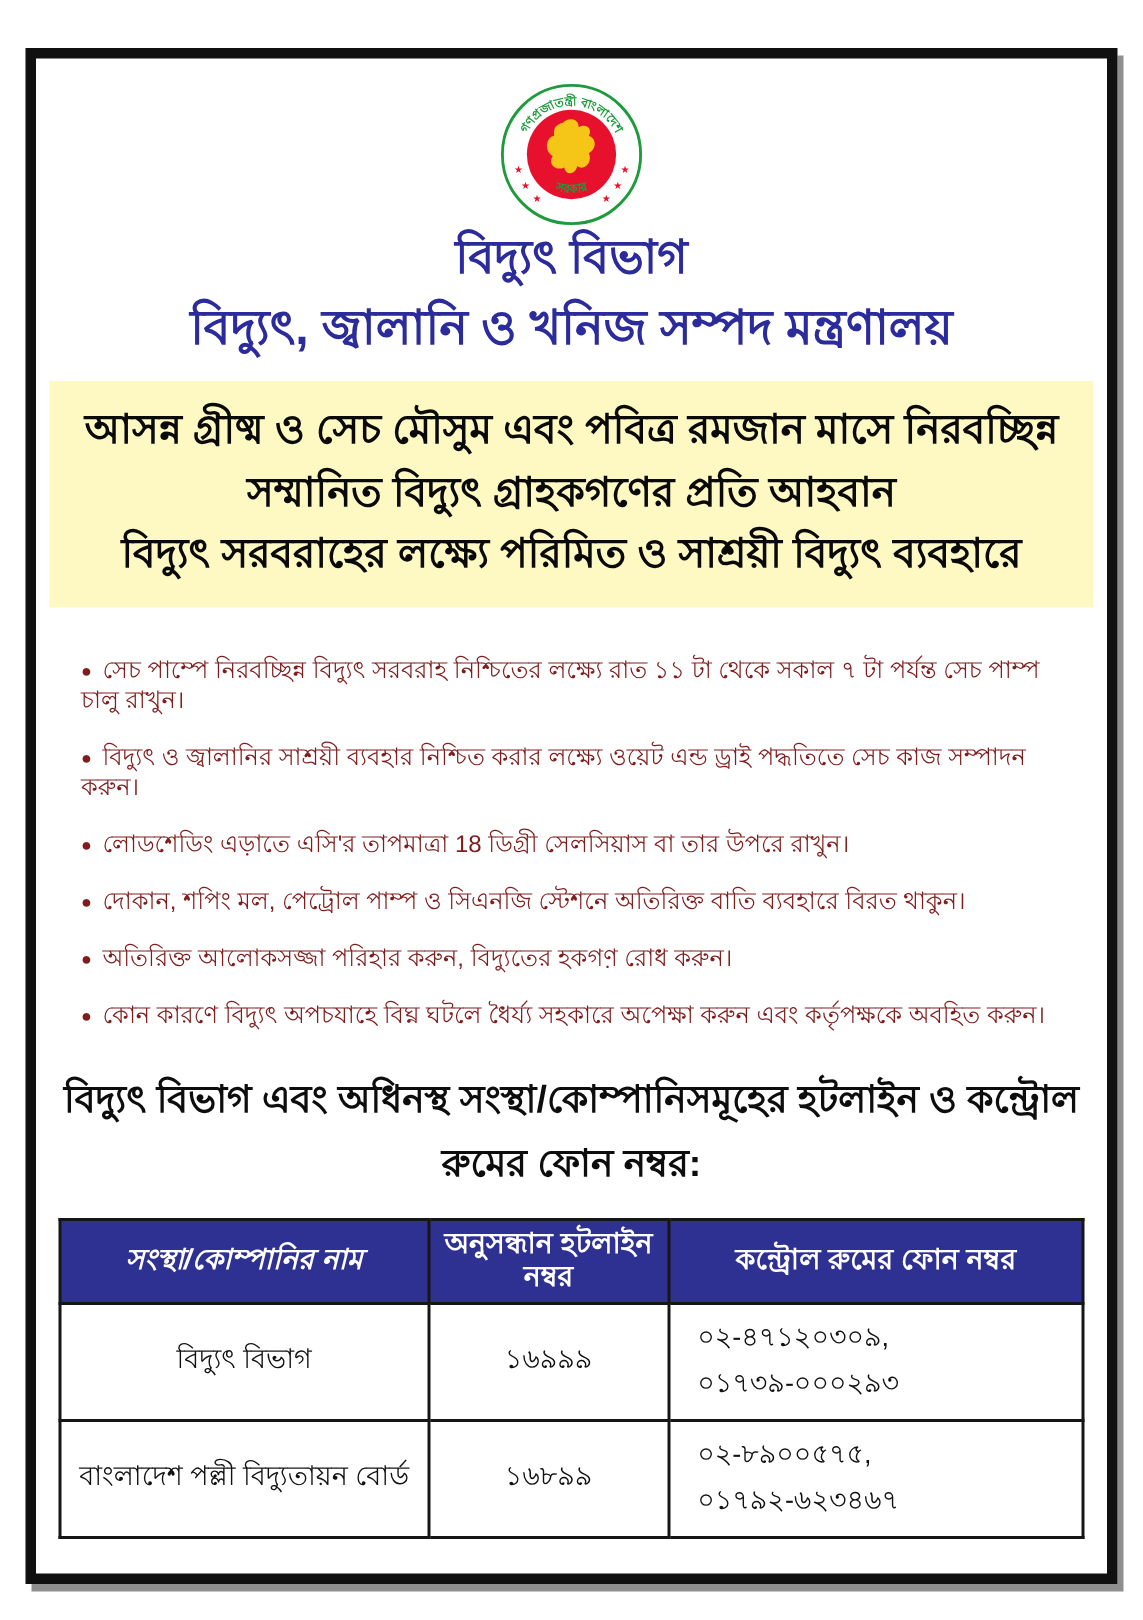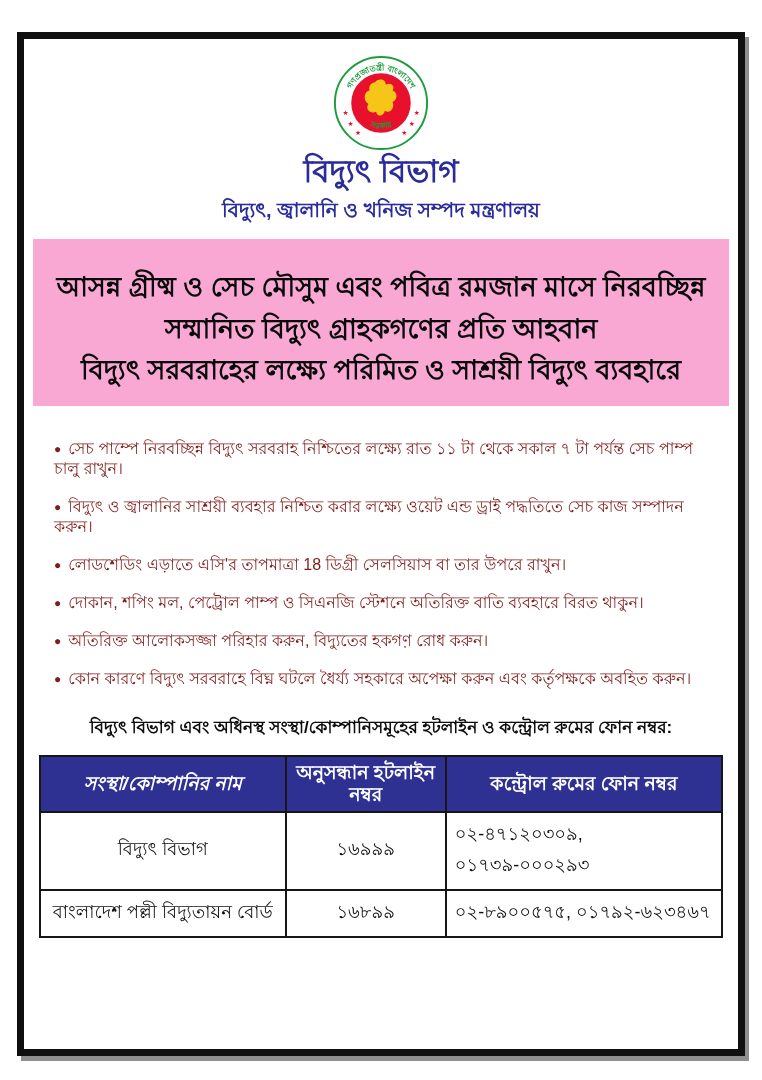--- a/index.html
+++ b/index.html
@@ -33,29 +33,29 @@
   .seal-wrap svg { width: 96px; height: 96px; }
   .org-title {
     margin: 2px 0 0 0;
     font-size: 31px;
     font-weight: bold;
     color: #2b2b9c;
     line-height: 1.25;
   }
   .ministry-subtitle {
     margin: 6px 0 0 0;
-    font-size: 20px;
+    font-size: 32px;
     font-weight: bold;
     color: #2b2b9c;
     line-height: 1.25;
   }
   .banner {
     margin: 16px 9px 0 9px;
-    background: #f9a8d4;
-    padding: 28px 4px 14px 4px;
+    background: #fef9c3;
+    padding: 12px 4px 14px 4px;
     color: #0a0a0a;
   }
   .banner .banner-line {
     font-size: 27px;
     font-weight: bold;
     line-height: 1.55;
   }
   .bullets {
     list-style: none;
     margin: 24px 16px 0 30px;
@@ -69,21 +69,21 @@
     line-height: 1.25;
   }
   .bullets .dot {
     font-size: 12px;
     margin-right: 7px;
     vertical-align: 1px;
   }
   .hotline-strong { font-weight: bold; font-size: 17px; }
   .table-caption {
     margin-top: 16px;
-    font-size: 17px;
+    font-size: 25px;
     font-weight: bold;
     color: #0d0d0d;
   }
   table.hotline-table {
     width: 684px;
     margin: 13px auto 0 auto;
     border-collapse: collapse;
     table-layout: fixed;
   }
   table.hotline-table th, table.hotline-table td {
@@ -101,21 +101,21 @@
   }
   table.hotline-table td {
     font-size: 18px;
     color: #111111;
     padding: 7px 6px;
     height: 42px;
     text-align: center;
   }
   table.hotline-table td.col-phones {
     text-align: left;
-    padding-left: 8px;
+    padding-left: 18px;
   }
   .col-name  { width: 36%; font-style: italic; }
   .col-hot   { width: 23.5%; }
   .col-ctrl  { width: 40.5%; }
 </style>
 </head>
 <body>
 
 <div class="sheet">
 
@@ -153,21 +153,21 @@
     <div class="banner-line">সম্মানিত বিদ্যুৎ গ্রাহকগণের প্রতি আহবান</div>
     <div class="banner-line">বিদ্যুৎ সরবরাহের লক্ষ্যে পরিমিত ও সাশ্রয়ী বিদ্যুৎ ব্যবহারে</div>
   </div>
 
   <ul class="bullets">
     <li><span class="dot">●</span><span>সেচ পাম্পে নিরবচ্ছিন্ন বিদ্যুৎ সরবরাহ নিশ্চিতের লক্ষ্যে রাত ১১ টা থেকে সকাল ৭ টা পর্যন্ত সেচ পাম্প চালু রাখুন।</span></li>
     <li><span class="dot">●</span><span>বিদ্যুৎ ও জ্বালানির সাশ্রয়ী ব্যবহার নিশ্চিত করার লক্ষ্যে ওয়েট এন্ড ড্রাই পদ্ধতিতে সেচ কাজ সম্পাদন করুন।</span></li>
     <li><span class="dot">●</span><span>লোডশেডিং এড়াতে এসি'র তাপমাত্রা 18 ডিগ্রী সেলসিয়াস বা তার উপরে রাখুন।</span></li>
     <li><span class="dot">●</span><span>দোকান, শপিং মল, পেট্রোল পাম্প ও সিএনজি স্টেশনে অতিরিক্ত বাতি ব্যবহারে বিরত থাকুন।</span></li>
     <li><span class="dot">●</span><span>অতিরিক্ত আলোকসজ্জা পরিহার করুন, বিদ্যুতের হকগণ় রোধ করুন।</span></li>
-    <li><span class="dot">●</span><span>কোন কারণে বিদ্যুৎ সরবরাহে বিঘ্ন ঘটলে ধৈর্য্য সহকারে অপেক্ষা করুন এবং কর্তৃপক্ষকে অবহিত করুন।</span></li>
+    <li><span class="dot">●</span><span>কোন কারণে বিদ্যুৎ অপচযাহে বিঘ্ন ঘটলে ধৈর্য্য সহকারে অপেক্ষা করুন এবং কর্তৃপক্ষকে অবহিত করুন।</span></li>
   </ul>
 
   <div class="table-caption">বিদ্যুৎ বিভাগ এবং অধিনস্থ সংস্থা/কোম্পানিসমূহের হটলাইন ও কন্ট্রোল রুমের ফোন নম্বর:</div>
 
   <table class="hotline-table">
     <thead>
       <tr>
         <th class="col-name">সংস্থা/কোম্পানির নাম</th>
         <th class="col-hot">অনুসন্ধান হটলাইন নম্বর</th>
         <th class="col-ctrl">কন্ট্রোল রুমের ফোন নম্বর</th>

